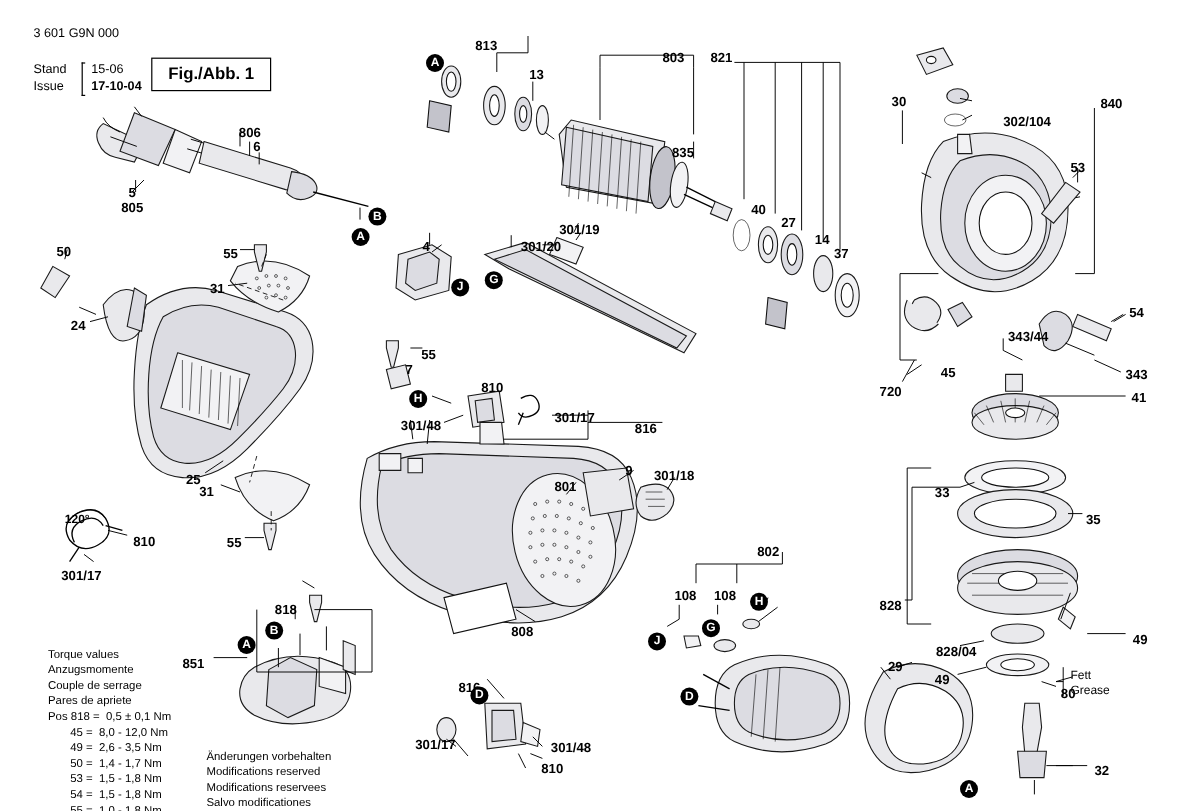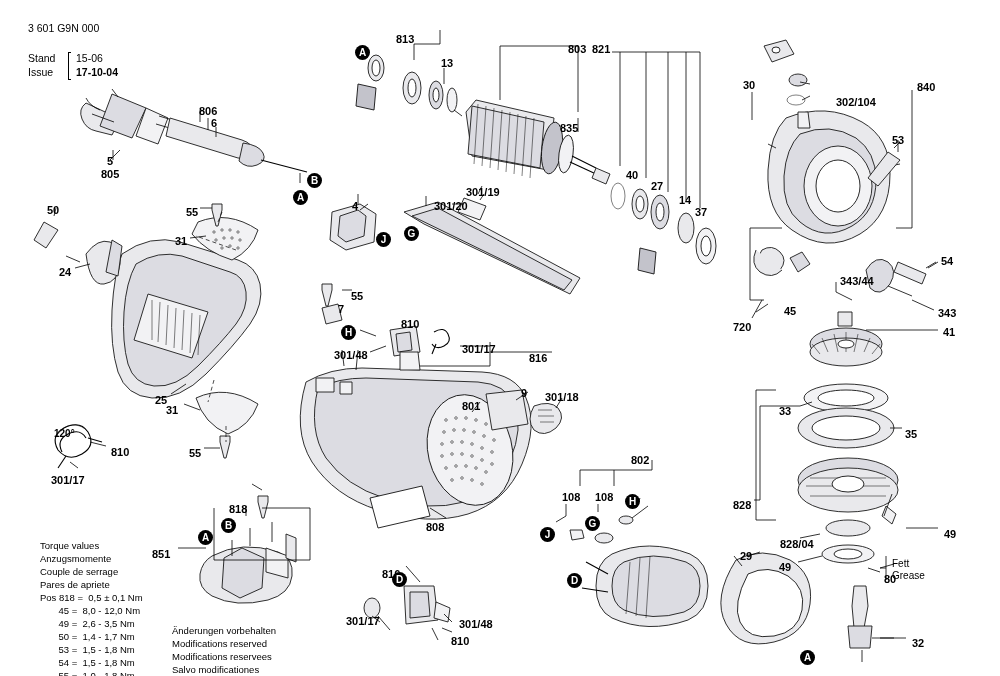--- a/index.html
+++ b/index.html
@@ -486,23 +486,24 @@
 
     <path class="ln" d="M886 556 L886 580 M886 568 L880 568"></path>
   </svg>
 
   <div class="headmeta" style="left:28px; top:22px;">3 601 G9N 000</div>
   <div class="headmeta" style="left:28px; top:52px;">Stand</div>
   <div class="headmeta" style="left:28px; top:66px;">Issue</div>
   <div class="headmeta" style="left:76px; top:52px; font-weight:normal;">15-06</div>
   <div class="headmeta" style="left:76px; top:66px; font-weight:bold;">17-10-04</div>
   <div style="position:absolute;left:68px;top:52px;width:2px;height:26px;border-left:1px solid #000;border-top:1px solid #000;border-bottom:1px solid #000;"></div>
+  <div class="figbox" style="left:126px; top:48px; width:98px; height:26px;">Fig./Abb. 1</div>
 
   <div class="lbl" style="left:396px; top:33px;">813</div>
-  <div class="lbl" style="left:556px; top:43px;padding-left:12px;">803</div>
+  <div class="lbl" style="left:540px; top:43px;padding-left:12px;">803</div>
   <div class="lbl" style="left:592px; top:43px;">821</div>
   <div class="lbl" style="left:441px; top:57px;">13</div>
   <div class="lbl" style="left:743px; top:79px;">30</div>
   <div class="lbl" style="left:917px; top:81px;">840</div>
   <div class="lbl" style="left:836px; top:96px;">302/104</div>
   <div class="lbl" style="left:560px; top:122px;">835</div>
   <div class="lbl" style="left:892px; top:134px;">53</div>
   <div class="lbl" style="left:199px; top:105px;">806</div>
   <div class="lbl" style="left:211px; top:117px;">6</div>
   <div class="lbl" style="left:107px; top:155px;">5</div>

